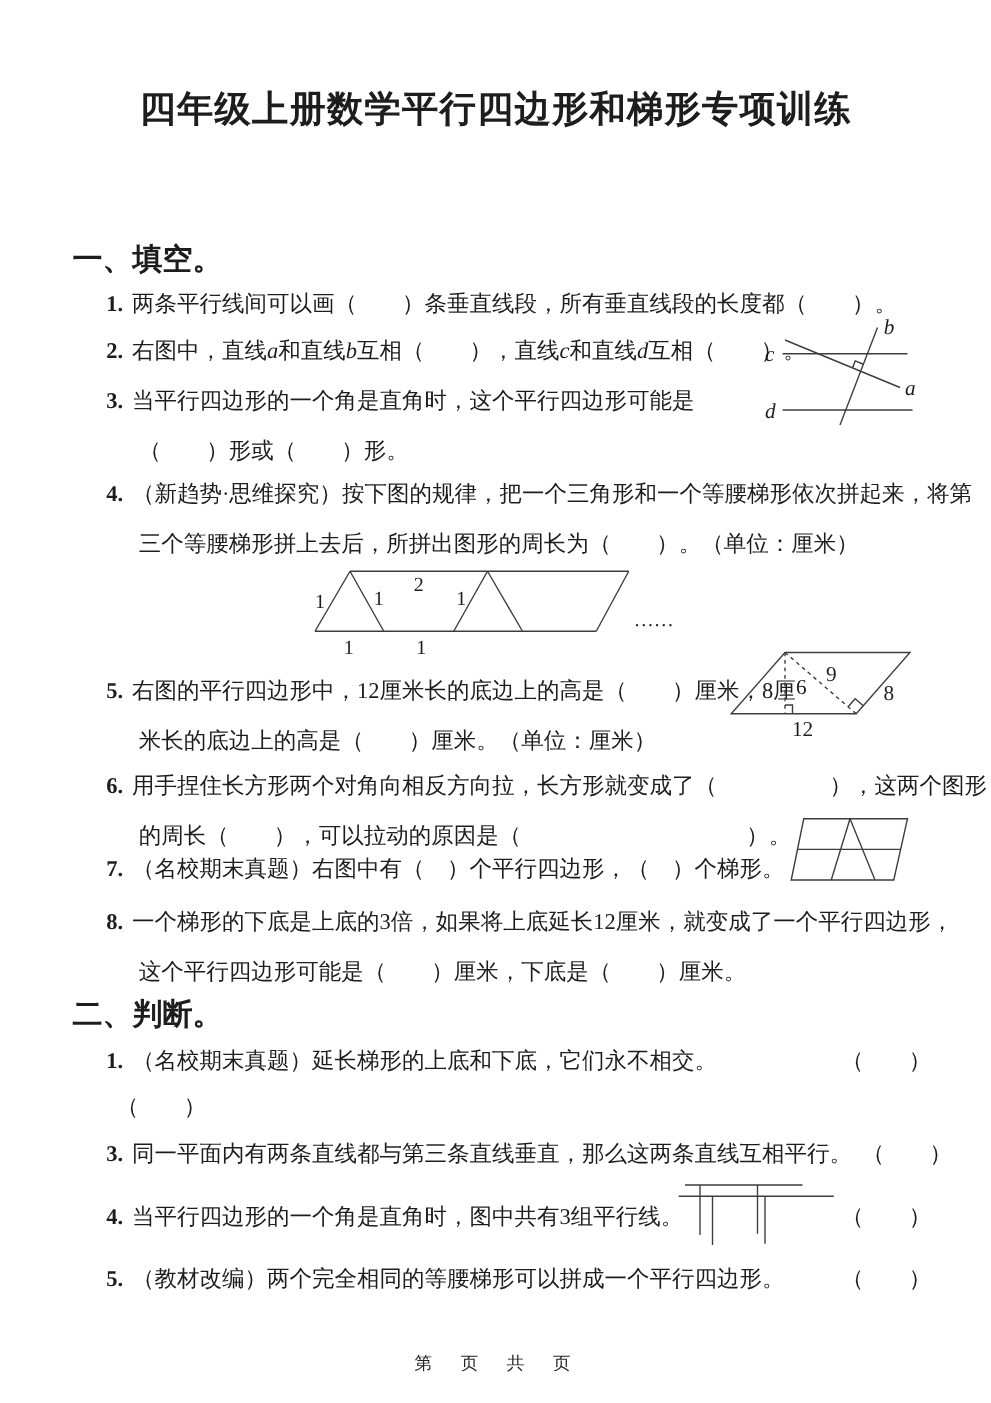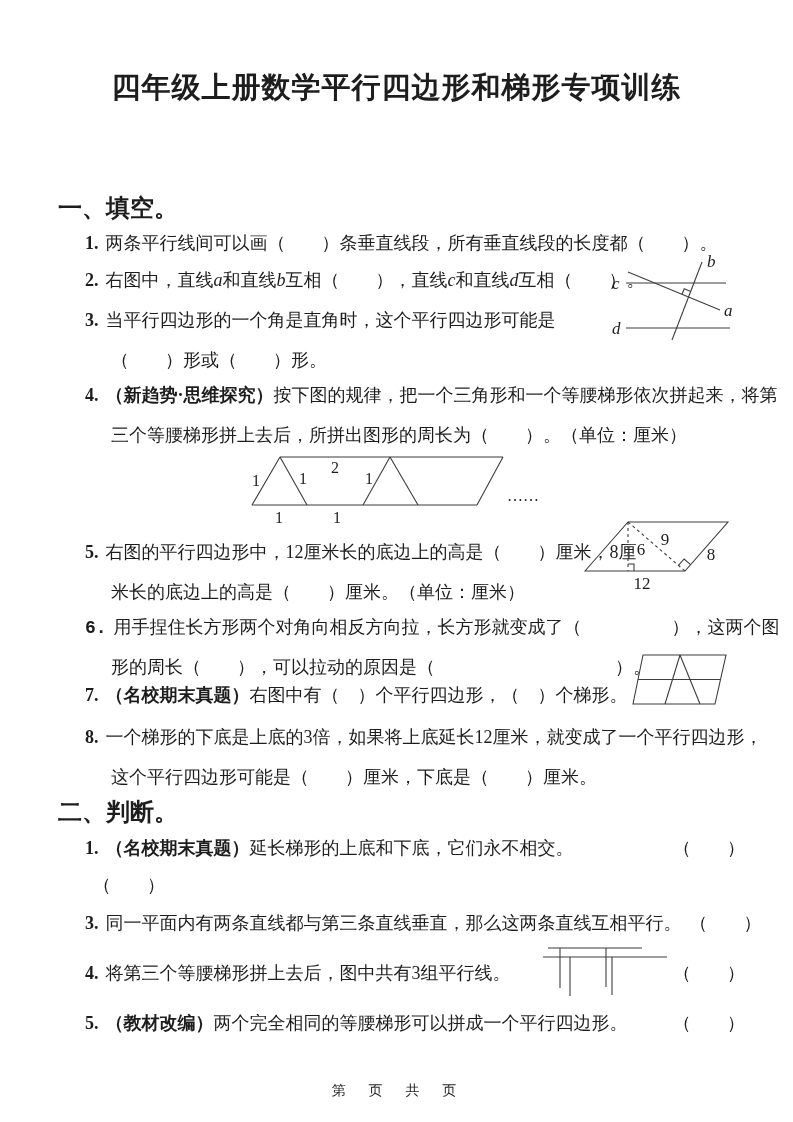--- a/index.html
+++ b/index.html
@@ -14,21 +14,21 @@
     font-size:29px;letter-spacing:1px;
   }
   .heading{
     font-family:"Liberation Sans",sans-serif;font-weight:bold;
     font-size:24px;line-height:40px;
   }
   .q{font-size:18px;line-height:40px;}
   .hang{padding-left:26px;text-indent:-26px;}
   .nw{white-space:nowrap;}
   .qnum{font-weight:bold;margin-right:7px;}
-  .tag{font-weight:bold;}
+  .tag{font-weight:normal;}
   .it{font-style:italic;}
   .jrow{
     display:flex;justify-content:space-between;align-items:flex-start;
     font-size:18px;line-height:40px;width:660px;
   }
   .jtext{white-space:nowrap;}
   .bracket{white-space:nowrap;margin-left:8px;}
   svg{position:absolute;overflow:visible;}
   svg line, svg polyline, svg polygon{stroke:#3d3d3d;stroke-width:1.1;fill:none;}
   svg text{font-family:"Liberation Serif",serif;font-size:17px;fill:#1d1d1d;stroke:none;}
@@ -100,21 +100,21 @@
   <line x1="50" y1="19" x2="50" y2="68" stroke-dasharray="3,3"></line>
   <line x1="50" y1="19" x2="107" y2="68" stroke-dasharray="3,3"></line>
   <polyline points="50,61 56,61 56,68"></polyline>
   <polyline points="100.5,62.4 106.1,56 112.6,61.6"></polyline>
   <text x="63" y="52" text-anchor="middle">6</text>
   <text x="87" y="42" text-anchor="middle">9</text>
   <text x="133" y="57" text-anchor="middle">8</text>
   <text x="64" y="86" text-anchor="middle">12</text>
 </svg>
 
-<div class="abs q hang" style="left:85px;top:608px;width:680px;font-family:Liberation Mono, monospace;">
+<div class="abs q hang" style="left:85px;top:608px;width:680px;">
   <span class="qnum">6.</span><span>用手捏住长方形两个对角向相反方向拉，长方形就变成了（　　　　　），这两个图形的周长（　　），可以拉动的原因是（　　　　　　　　　　）。</span>
 </div>
 
 <div class="abs q hang nw" style="left:85px;top:675px;">
   <span class="qnum">7.</span><span class="tag">（名校期末真题）</span><span>右图中有（　）个平行四边形，（　）个梯形。</span>
 </div>
 
 <svg class="abs" style="left:628px;top:650px;" width="105" height="60" viewBox="0 0 105 60">
   <polygon points="5,54 15,5 98,5 87,54"></polygon>
   <line x1="10" y1="29.5" x2="92.5" y2="29.5"></line>
@@ -136,21 +136,21 @@
 <div class="abs jrow" style="left:85px;top:865px;">
   <span class="bracket">（　　）</span>
 </div>
 
 <div class="abs jrow" style="left:85px;top:903px;text-align:right;">
   <span class="jtext"><span class="qnum">3.</span><span class="tag"></span><span>同一平面内有两条直线都与第三条直线垂直，那么这两条直线互相平行。</span></span>
   <span class="bracket">（　　）</span>
 </div>
 
 <div class="abs jrow" style="left:85px;top:953px;">
-  <span class="jtext"><span class="qnum">4.</span><span class="tag"></span><span>将第三个等腰梯形拼上去后，图中共有3组平行线。</span></span>
+  <span class="jtext"><span class="qnum">4.</span><span class="tag"></span><span>当平行四边形的一个角是直角时，图中共有3组平行线。</span></span>
   <span class="bracket">（　　）</span>
 </div>
 
 <svg class="abs" style="left:540px;top:938px;" width="130" height="62" viewBox="0 0 130 62">
   <line x1="8" y1="10" x2="102" y2="10"></line>
   <line x1="3" y1="19" x2="127" y2="19"></line>
   <line x1="20" y1="10" x2="20" y2="50"></line>
   <line x1="30" y1="19" x2="30" y2="58"></line>
   <line x1="66" y1="10" x2="66" y2="49"></line>
   <line x1="72" y1="19" x2="72" y2="57"></line>

